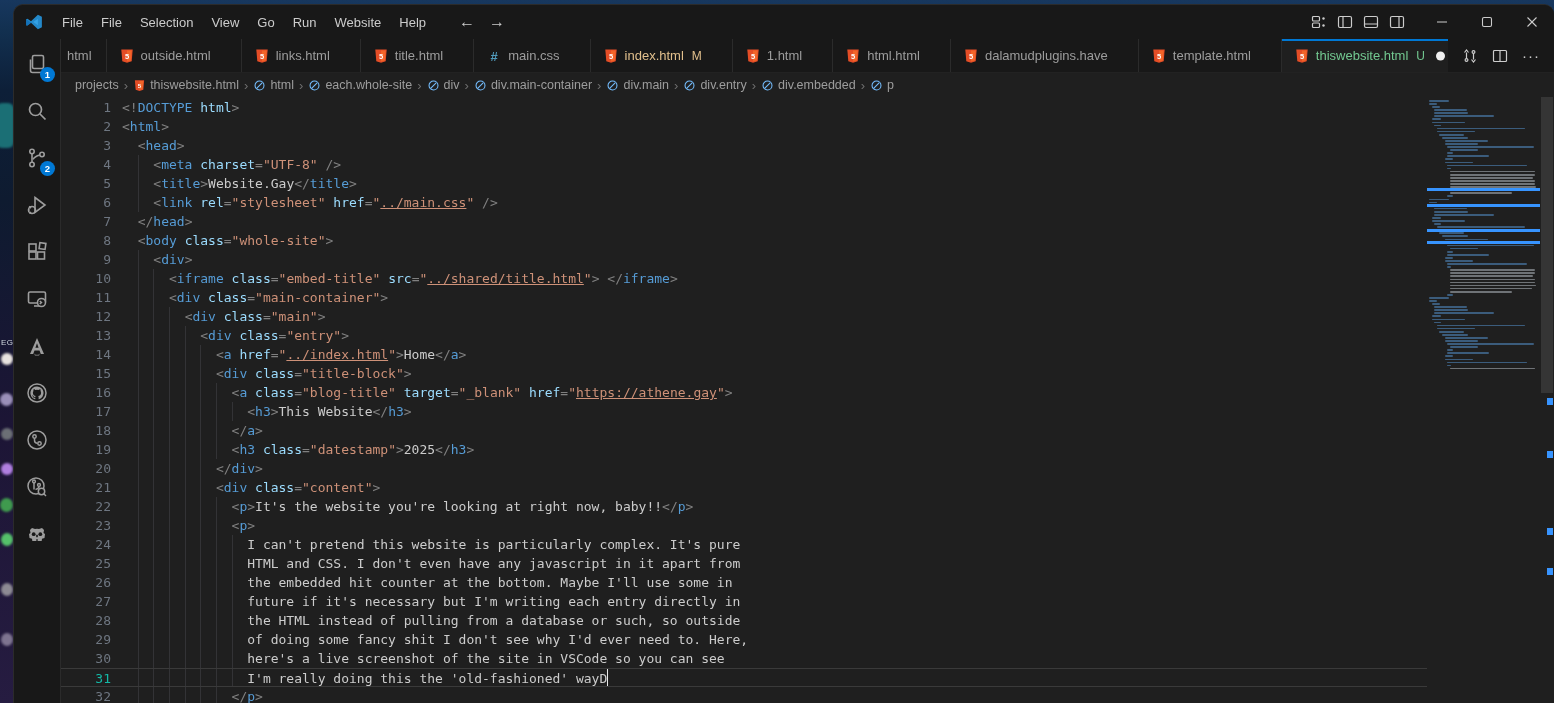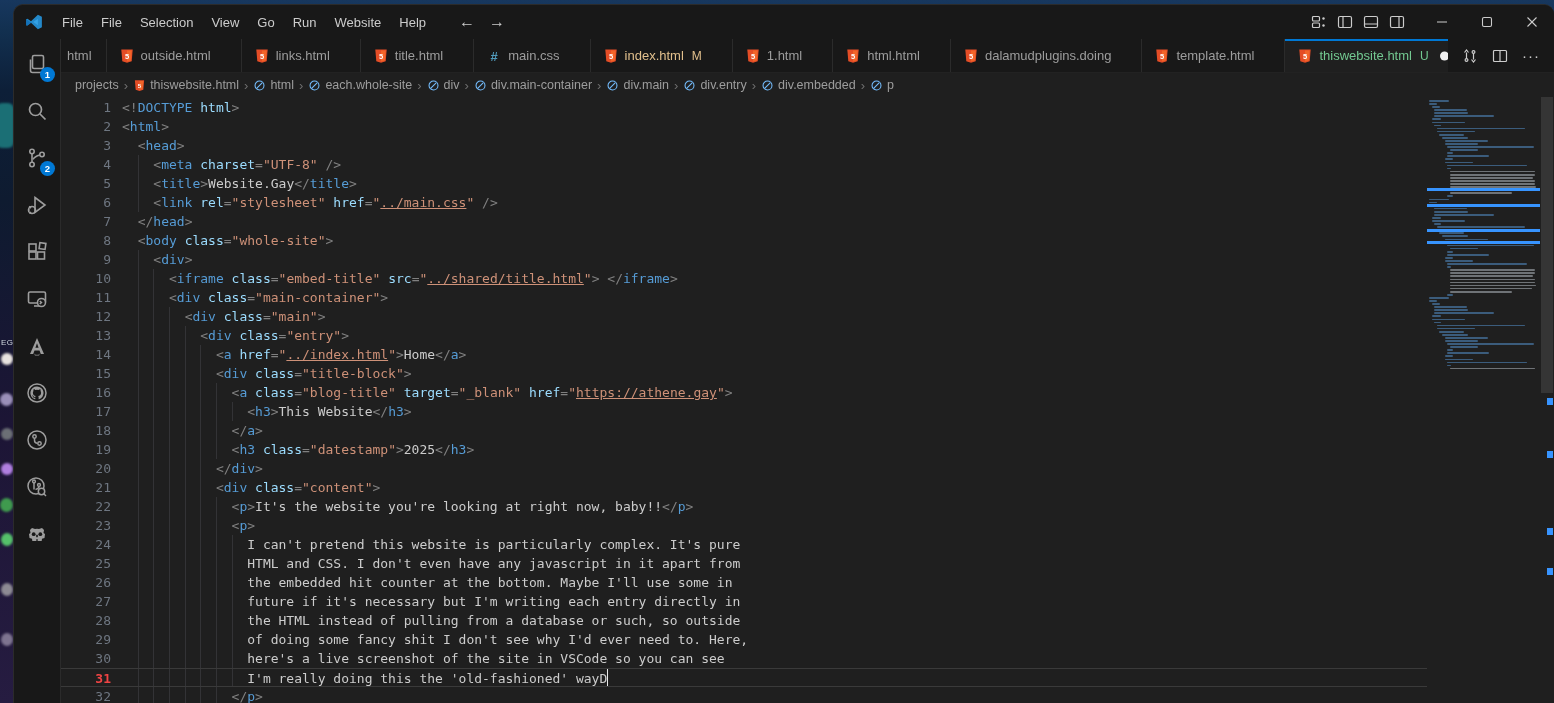--- a/index.html
+++ b/index.html
@@ -70,21 +70,21 @@
   .bc-item svg { width:13px; height:13px; }
 
   
   .editor-wrap { flex:1; position:relative; min-height:0; background:#1f1f1f; font-family:"DejaVu Sans Mono", monospace; }
   .code-scroll { position:absolute; left:0; top:0; right:127px; bottom:0; overflow:hidden; padding-top:1px; }
   .code-line { height:19px; line-height:19px; font-size:13px; white-space:pre; position:relative; }
   .ln { position:absolute; left:0; width:50px; text-align:right; color:#6e7681; }
   .lt { position:absolute; left:61px; top:0; }
   .guide { position:absolute; top:0; bottom:0; width:1px; background:#333336; }
   .code-line.current { border-top:1px solid #3a3a3a; border-bottom:1px solid #3a3a3a; }
-  .code-line.current .ln { color:#ef4444;font-weight:bold; }
+  .code-line.current .ln { color:#14b8a6; }
   .tk-p { color:#808080; } .tk-t { color:#569cd6; } .tk-a { color:#9cdcfe; }
   .tk-s { color:#ce9178; } .tk-u { color:#ce9178; text-decoration:underline; }
   .tk-x { color:#cccccc; } .tk-w { color:#cccccc; }
   .cursor { display:inline-block; width:0; height:17px; border-left:1.6px solid #e8e8e8; vertical-align:text-bottom; }
 
   
   .minimap { position:absolute; right:14px; top:0; width:113px; bottom:0; background:#1f1f1f; padding-top:3px; overflow:hidden; }
   .mm-row { height:1.7px; margin-bottom:1.4px; border-radius:1px; }
   .mm-blue { position:absolute; left:0; right:0; height:2.6px; background:#3794ff; }
   .overview-ruler { position:absolute; right:0; top:0; width:14px; bottom:0; background:#1f1f1f; }
@@ -322,21 +322,21 @@
                 <text x="8" y="10.6" font-size="7.5" font-family="Liberation Sans,sans-serif" font-weight="bold" fill="#ffffff" text-anchor="middle">5</text>
               </svg>
               <span>html.html</span>
             </div>
             <div class="tab">
               <svg class="ticn" viewBox="0 0 16 16">
                 <path d="M2.3 1.5h11.4l-1 11.7L8 14.7l-4.7-1.5z" fill="#e44d26"></path>
                 <path d="M8 2.6v11l3.8-1.2.85-9.8z" fill="#f16529"></path>
                 <text x="8" y="10.6" font-size="7.5" font-family="Liberation Sans,sans-serif" font-weight="bold" fill="#ffffff" text-anchor="middle">5</text>
               </svg>
-              <span>dalamudplugins.doing</span>
+              <span>dalamudplugins.have</span>
             </div>
             <div class="tab">
               <svg class="ticn" viewBox="0 0 16 16">
                 <path d="M2.3 1.5h11.4l-1 11.7L8 14.7l-4.7-1.5z" fill="#e44d26"></path>
                 <path d="M8 2.6v11l3.8-1.2.85-9.8z" fill="#f16529"></path>
                 <text x="8" y="10.6" font-size="7.5" font-family="Liberation Sans,sans-serif" font-weight="bold" fill="#ffffff" text-anchor="middle">5</text>
               </svg>
               <span>template.html</span>
             </div>
             <div class="tab active">

